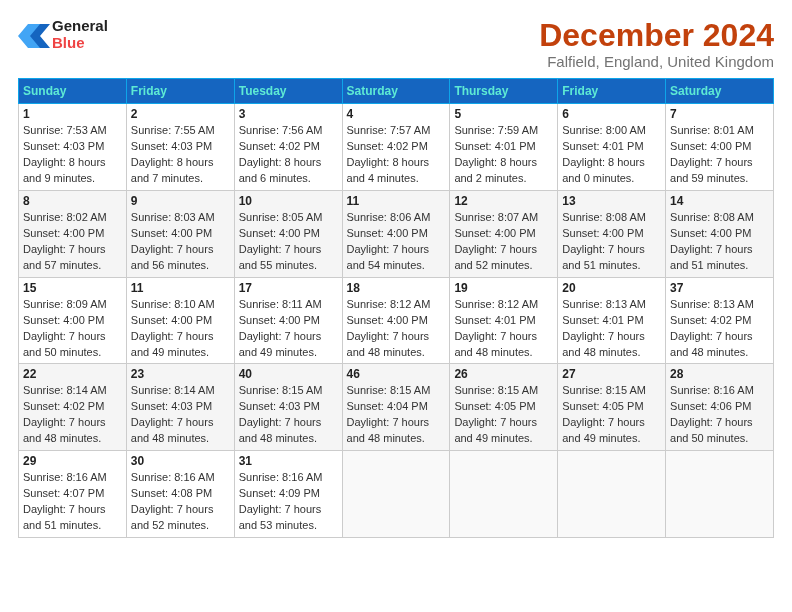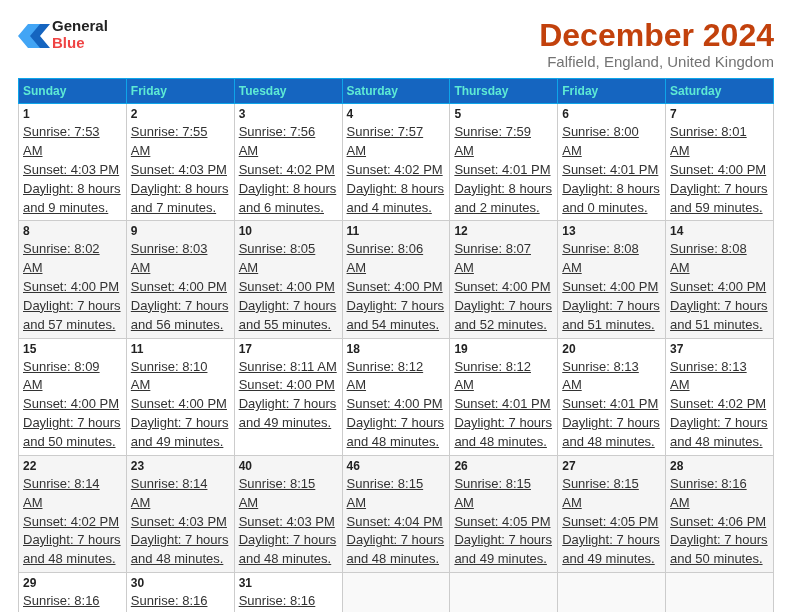--- a/index.html
+++ b/index.html
@@ -73,24 +73,23 @@
       background: #f5f5f5;
     }
     .day-num {
       font-size: 12px;
       font-weight: bold;
       color: #222;
       display: block;
       margin-bottom: 2px;
     }
     .day-info {
-      font-size: 13px;
+      font-size: 11px;
       color: #333;
       line-height: 1.45;
-      text-decoration: underline;
     }
     .empty-cell {
       background: #f9f9f9 !important;
     }
     
     .calendar tr:last-child td {
       height: 68px;
     }
   </style>
 </head>

